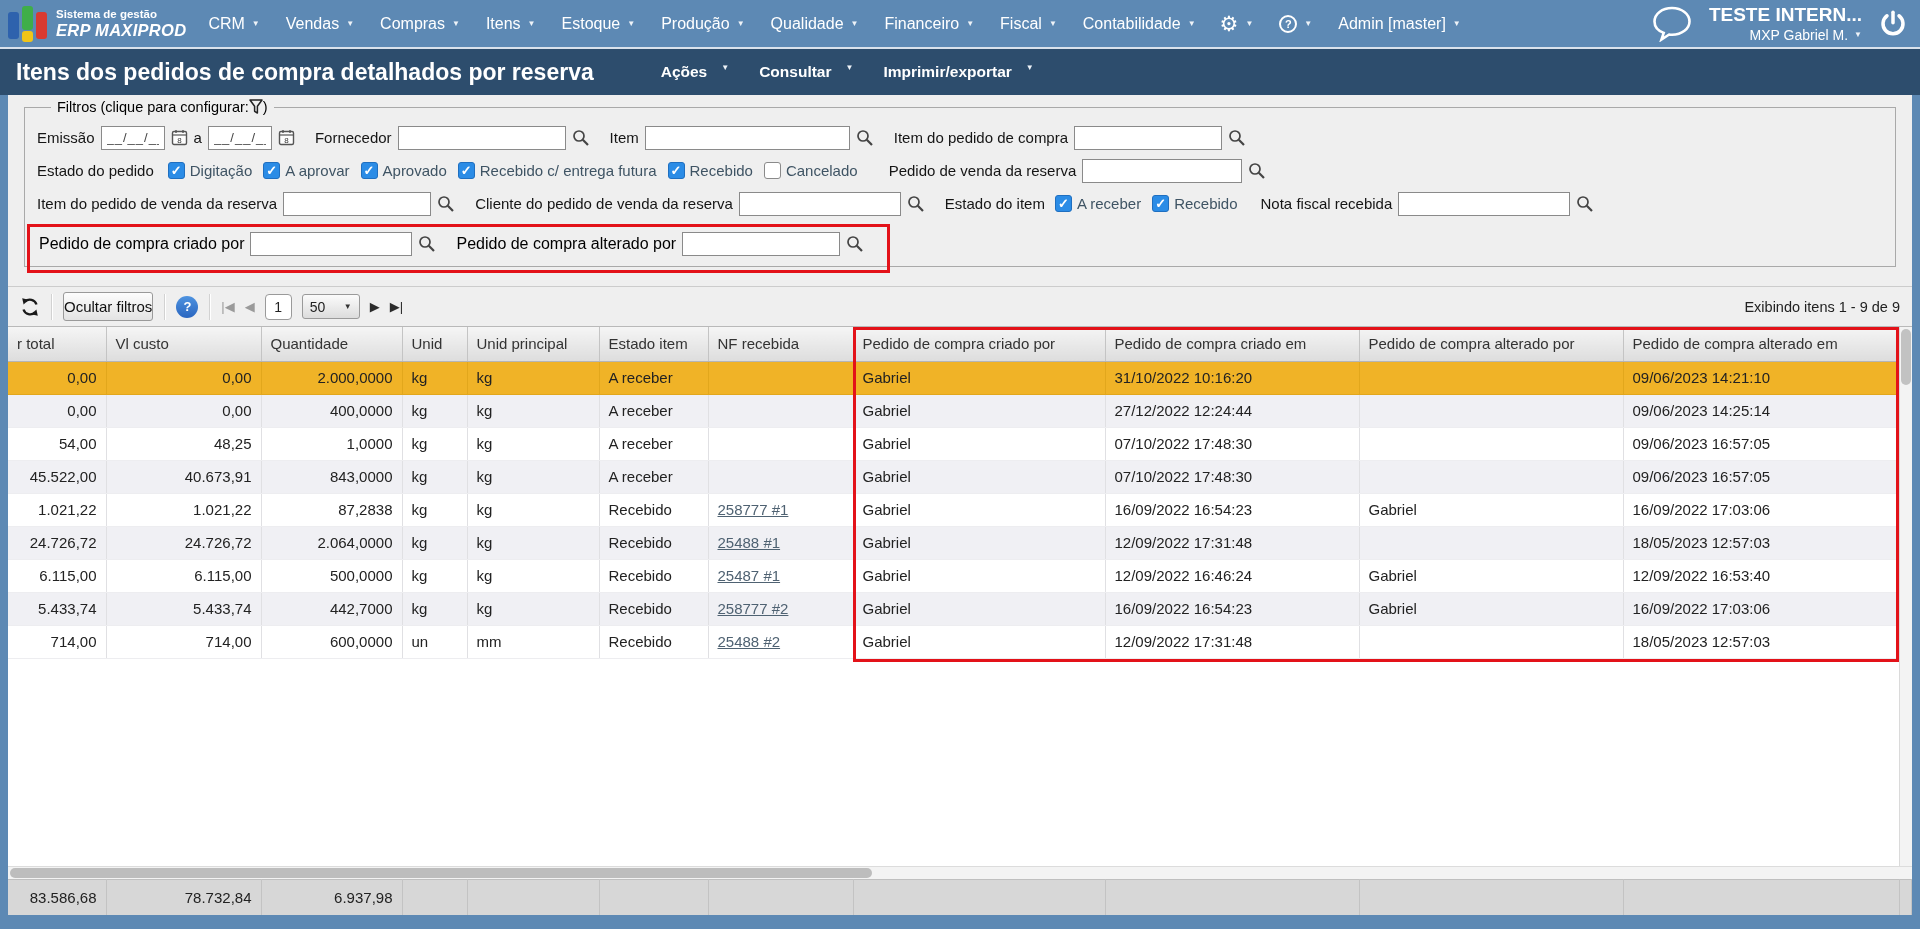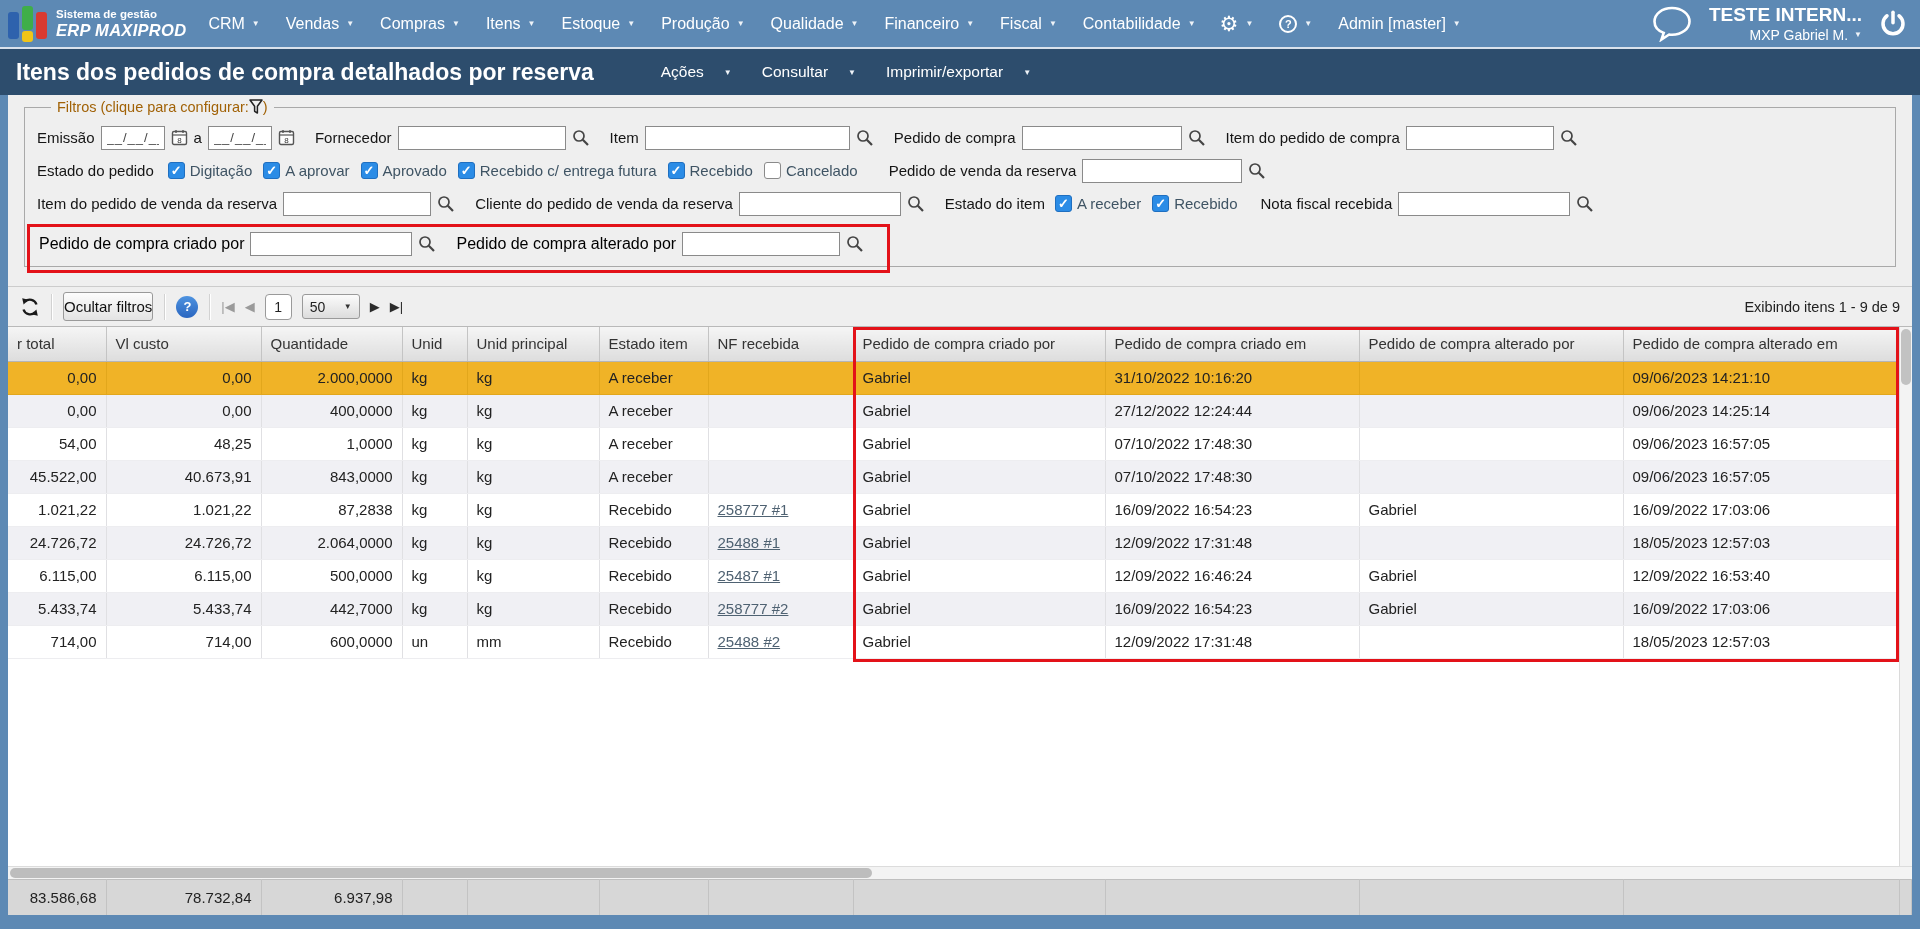--- a/index.html
+++ b/index.html
@@ -26,31 +26,31 @@
   .gear { font-size:21px; line-height:1; }
   .helpcirc { width:18px; height:18px; border:2px solid #fff; border-radius:50%; display:flex; align-items:center; justify-content:center; font-size:11px; font-weight:bold; }
   .account { text-align:right; line-height:1.2; }
   .account .acc1 { font-size:19px; font-weight:bold; cursor:pointer; }
   .account .acc2 { font-size:14px; display:flex; align-items:center; gap:6px; justify-content:flex-end; cursor:pointer; }
 
   
   .titlebar { height:48px; background:#2d4d6d; border-top:2px solid #d9e2ec; display:flex; align-items:center; padding:0 16px; color:#fff; }
   .pagetitle { font-size:23px; font-weight:bold; margin-right:67px; white-space:nowrap; }
   .titlemenus { display:flex; gap:30px; }
-  .titlemenu { display:flex; align-items:center; gap:20px; font-size:15.5px; cursor:pointer; }
+  .titlemenu { display:flex; align-items:flex-start; gap:14px; font-size:15.5px; cursor:pointer;font-weight:bold; }
 
   
   .frame { position:absolute; top:95px; left:0; right:0; bottom:0;
            border-left:8px solid #5d89b4; border-right:8px solid #5d89b4; border-bottom:14px solid #5d89b4;
            background:#fff; display:flex; flex-direction:column; }
 
   
   .filterpanel { height:192px; background:#efefef; border-bottom:1px solid #cccccc; }
   fieldset.filters { border:1px solid #a9a9a9; margin:4px 16px 0; padding:6px 12px 10px; }
-  fieldset.filters legend { font-size:14.5px; color:#a16207; padding:0 6px; margin-left:14px; display:flex; align-items:flex-start; }
+  fieldset.filters legend { font-size:14.5px; color:#000000; padding:0 6px; margin-left:14px; display:flex; align-items:flex-start; }
   .frow { display:flex; align-items:center; min-height:33px; font-size:15px; color:#151515; }
   .grp { display:flex; align-items:center; gap:6px; margin-right:20px; white-space:nowrap; }
   .grp:last-child { margin-right:0;justify-content:center; }
   input.txt { height:24px; border:1px solid #8a8a8a; background:#fff; padding:0 5px; font-size:14px; font-family:"Liberation Sans",sans-serif; color:#222; }
   input.date { width:64px; color:#444; letter-spacing:1px; font-size:13px; }
   .mag { cursor:pointer; display:flex; }
   .cbwrap { display:flex; align-items:center; gap:5px; margin-right:11px; }
   .cb { width:17px; height:17px; border-radius:3px; background:#2b8ce6; border:1px solid #1f6fc0; color:#fff; font-size:13px; font-weight:bold; display:flex; align-items:center; justify-content:center; cursor:pointer; }
   .cb.off { background:#fff; border:1px solid #8a8a8a; }
   .cblabel { color:#3f5464; }
@@ -253,30 +253,20 @@
             <span class="mag">
                 <svg width="18" height="18" viewBox="0 0 18 18">
                   <circle cx="7" cy="7" r="5" fill="none" stroke="#444" stroke-width="1.7"></circle>
                   <line x1="10.8" y1="10.8" x2="16" y2="16" stroke="#444" stroke-width="2.2"></line>
                 </svg>
               </span>
           </div>
           <div class="grp">
             <span>Item</span>
             <input class="txt" style="width: 205px;">
-            <span class="mag">
-                <svg width="18" height="18" viewBox="0 0 18 18">
-                  <circle cx="7" cy="7" r="5" fill="none" stroke="#444" stroke-width="1.7"></circle>
-                  <line x1="10.8" y1="10.8" x2="16" y2="16" stroke="#444" stroke-width="2.2"></line>
-                </svg>
-              </span>
-          </div>
-          <div class="grp">
-            <span>Pedido de compra</span>
-            <input class="txt" style="width: 160px;">
             <span class="mag">
                 <svg width="18" height="18" viewBox="0 0 18 18">
                   <circle cx="7" cy="7" r="5" fill="none" stroke="#444" stroke-width="1.7"></circle>
                   <line x1="10.8" y1="10.8" x2="16" y2="16" stroke="#444" stroke-width="2.2"></line>
                 </svg>
               </span>
           </div>
           <div class="grp">
             <span>Item do pedido de compra</span>
             <input class="txt" style="width: 148px;">

